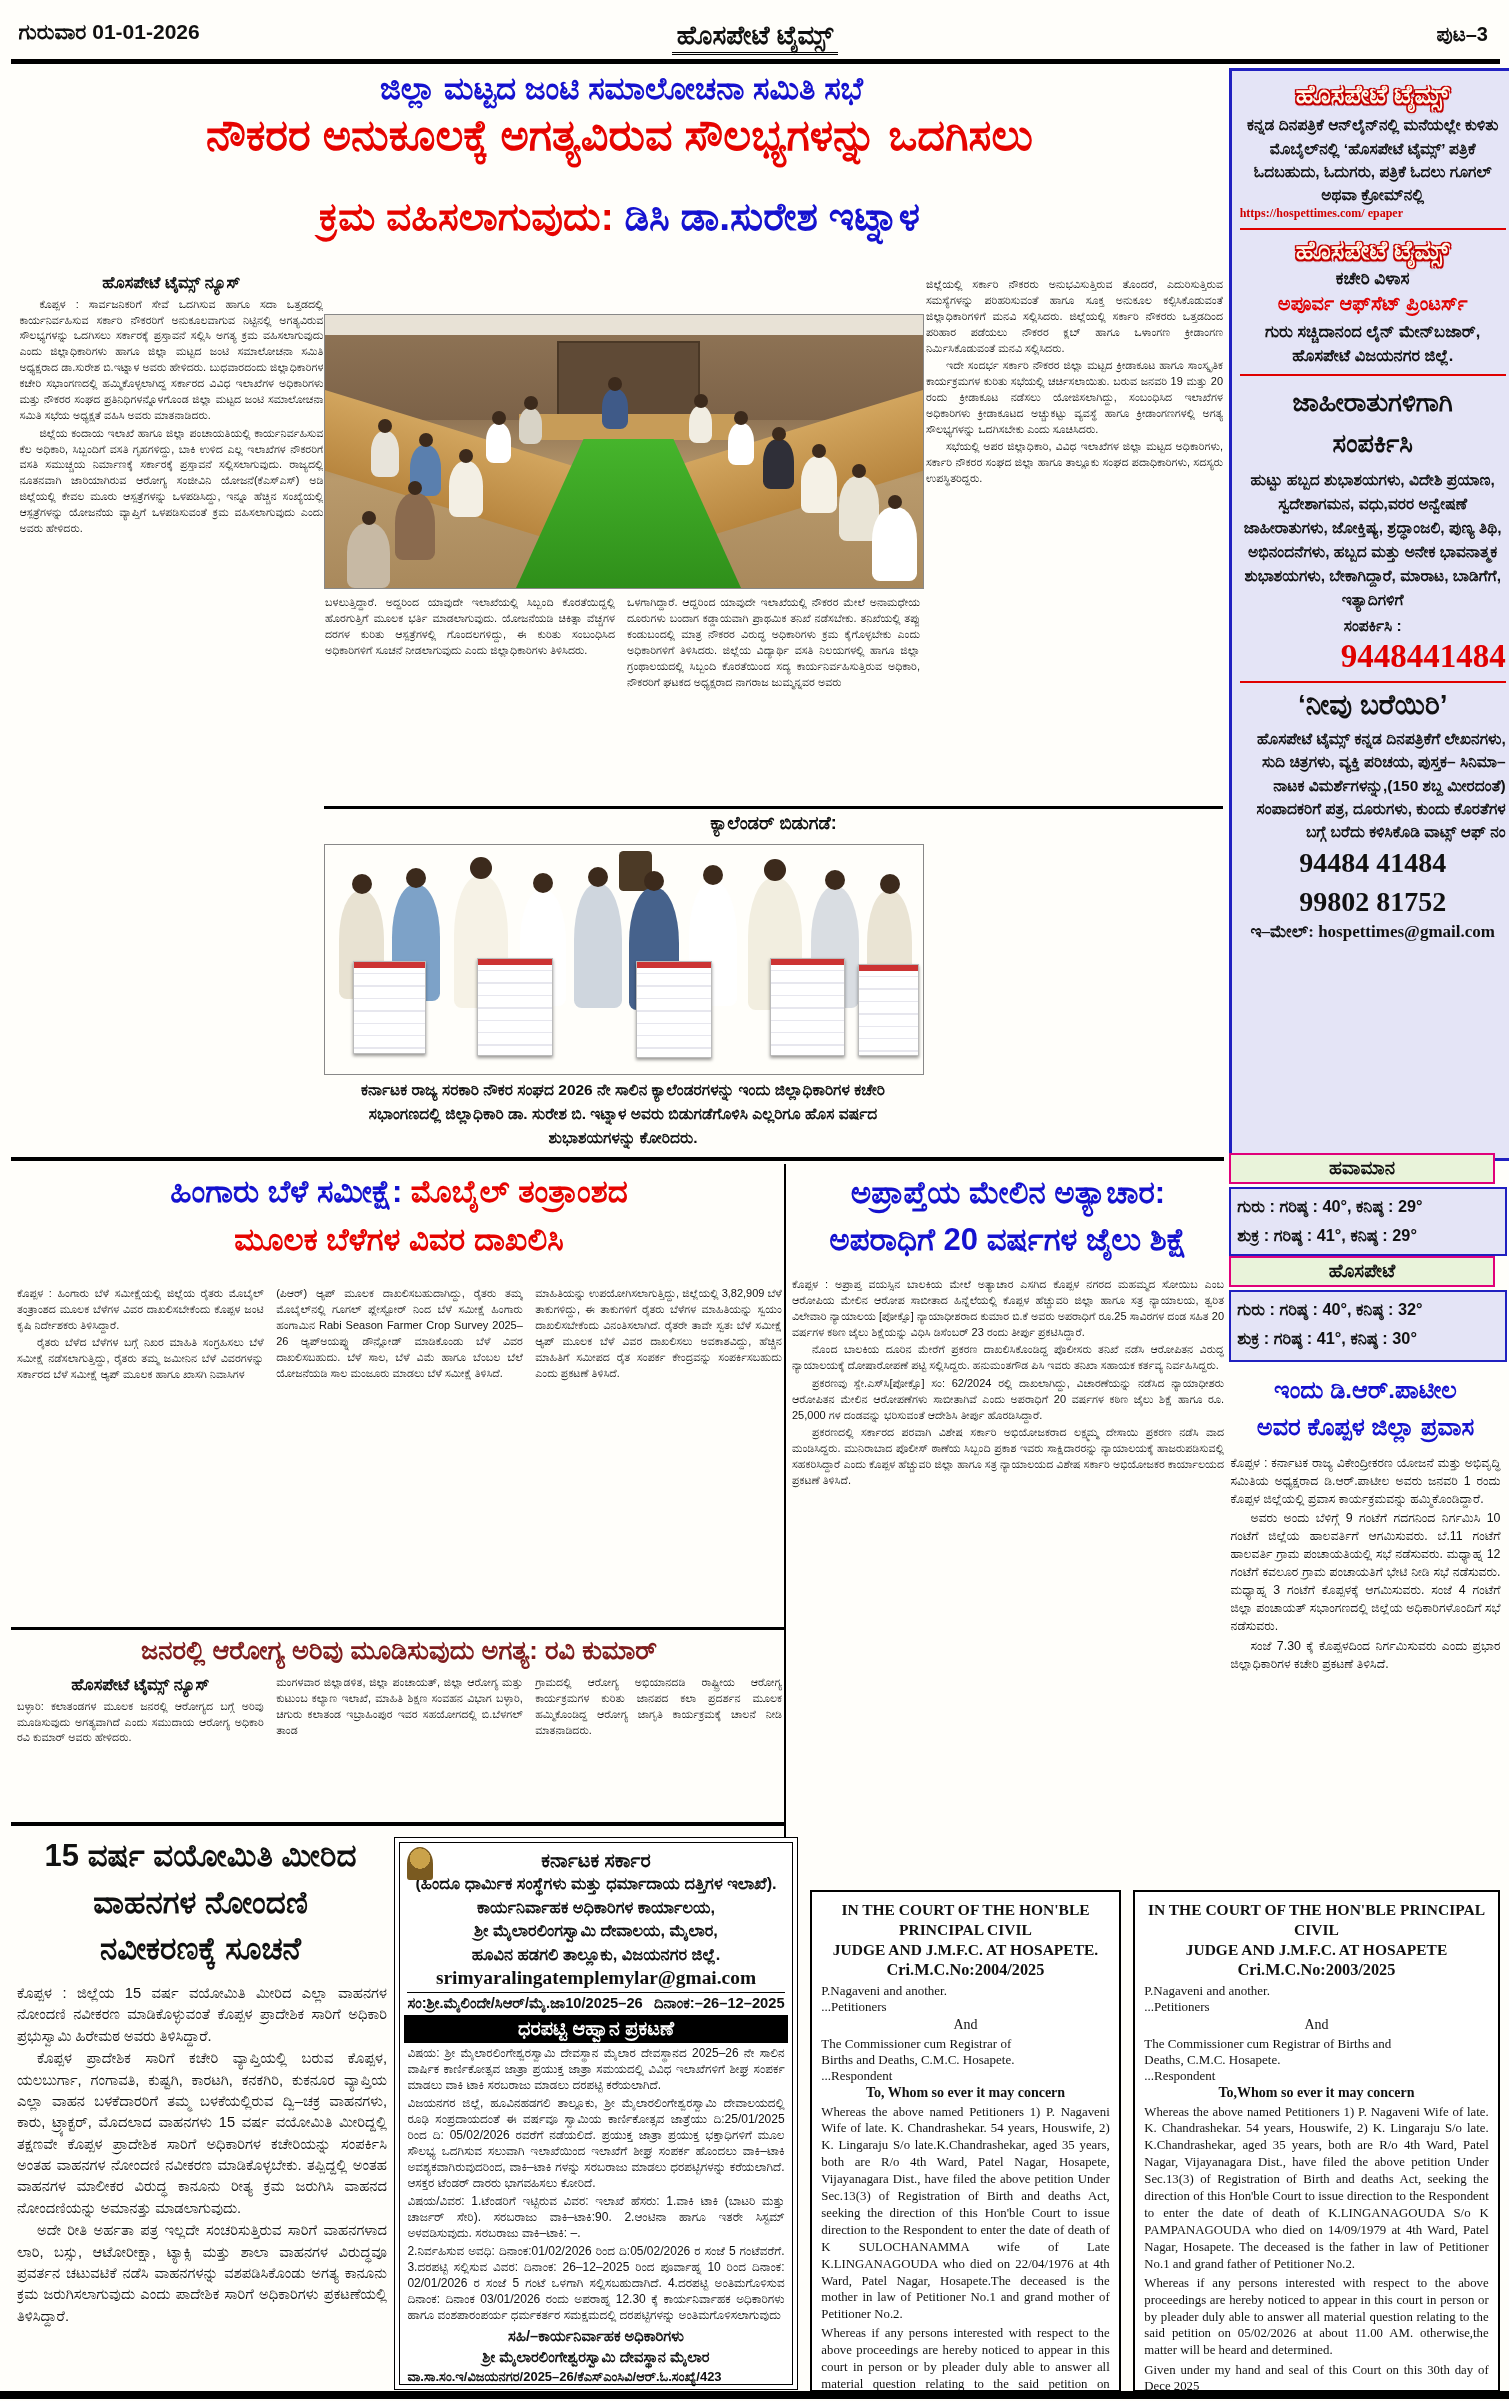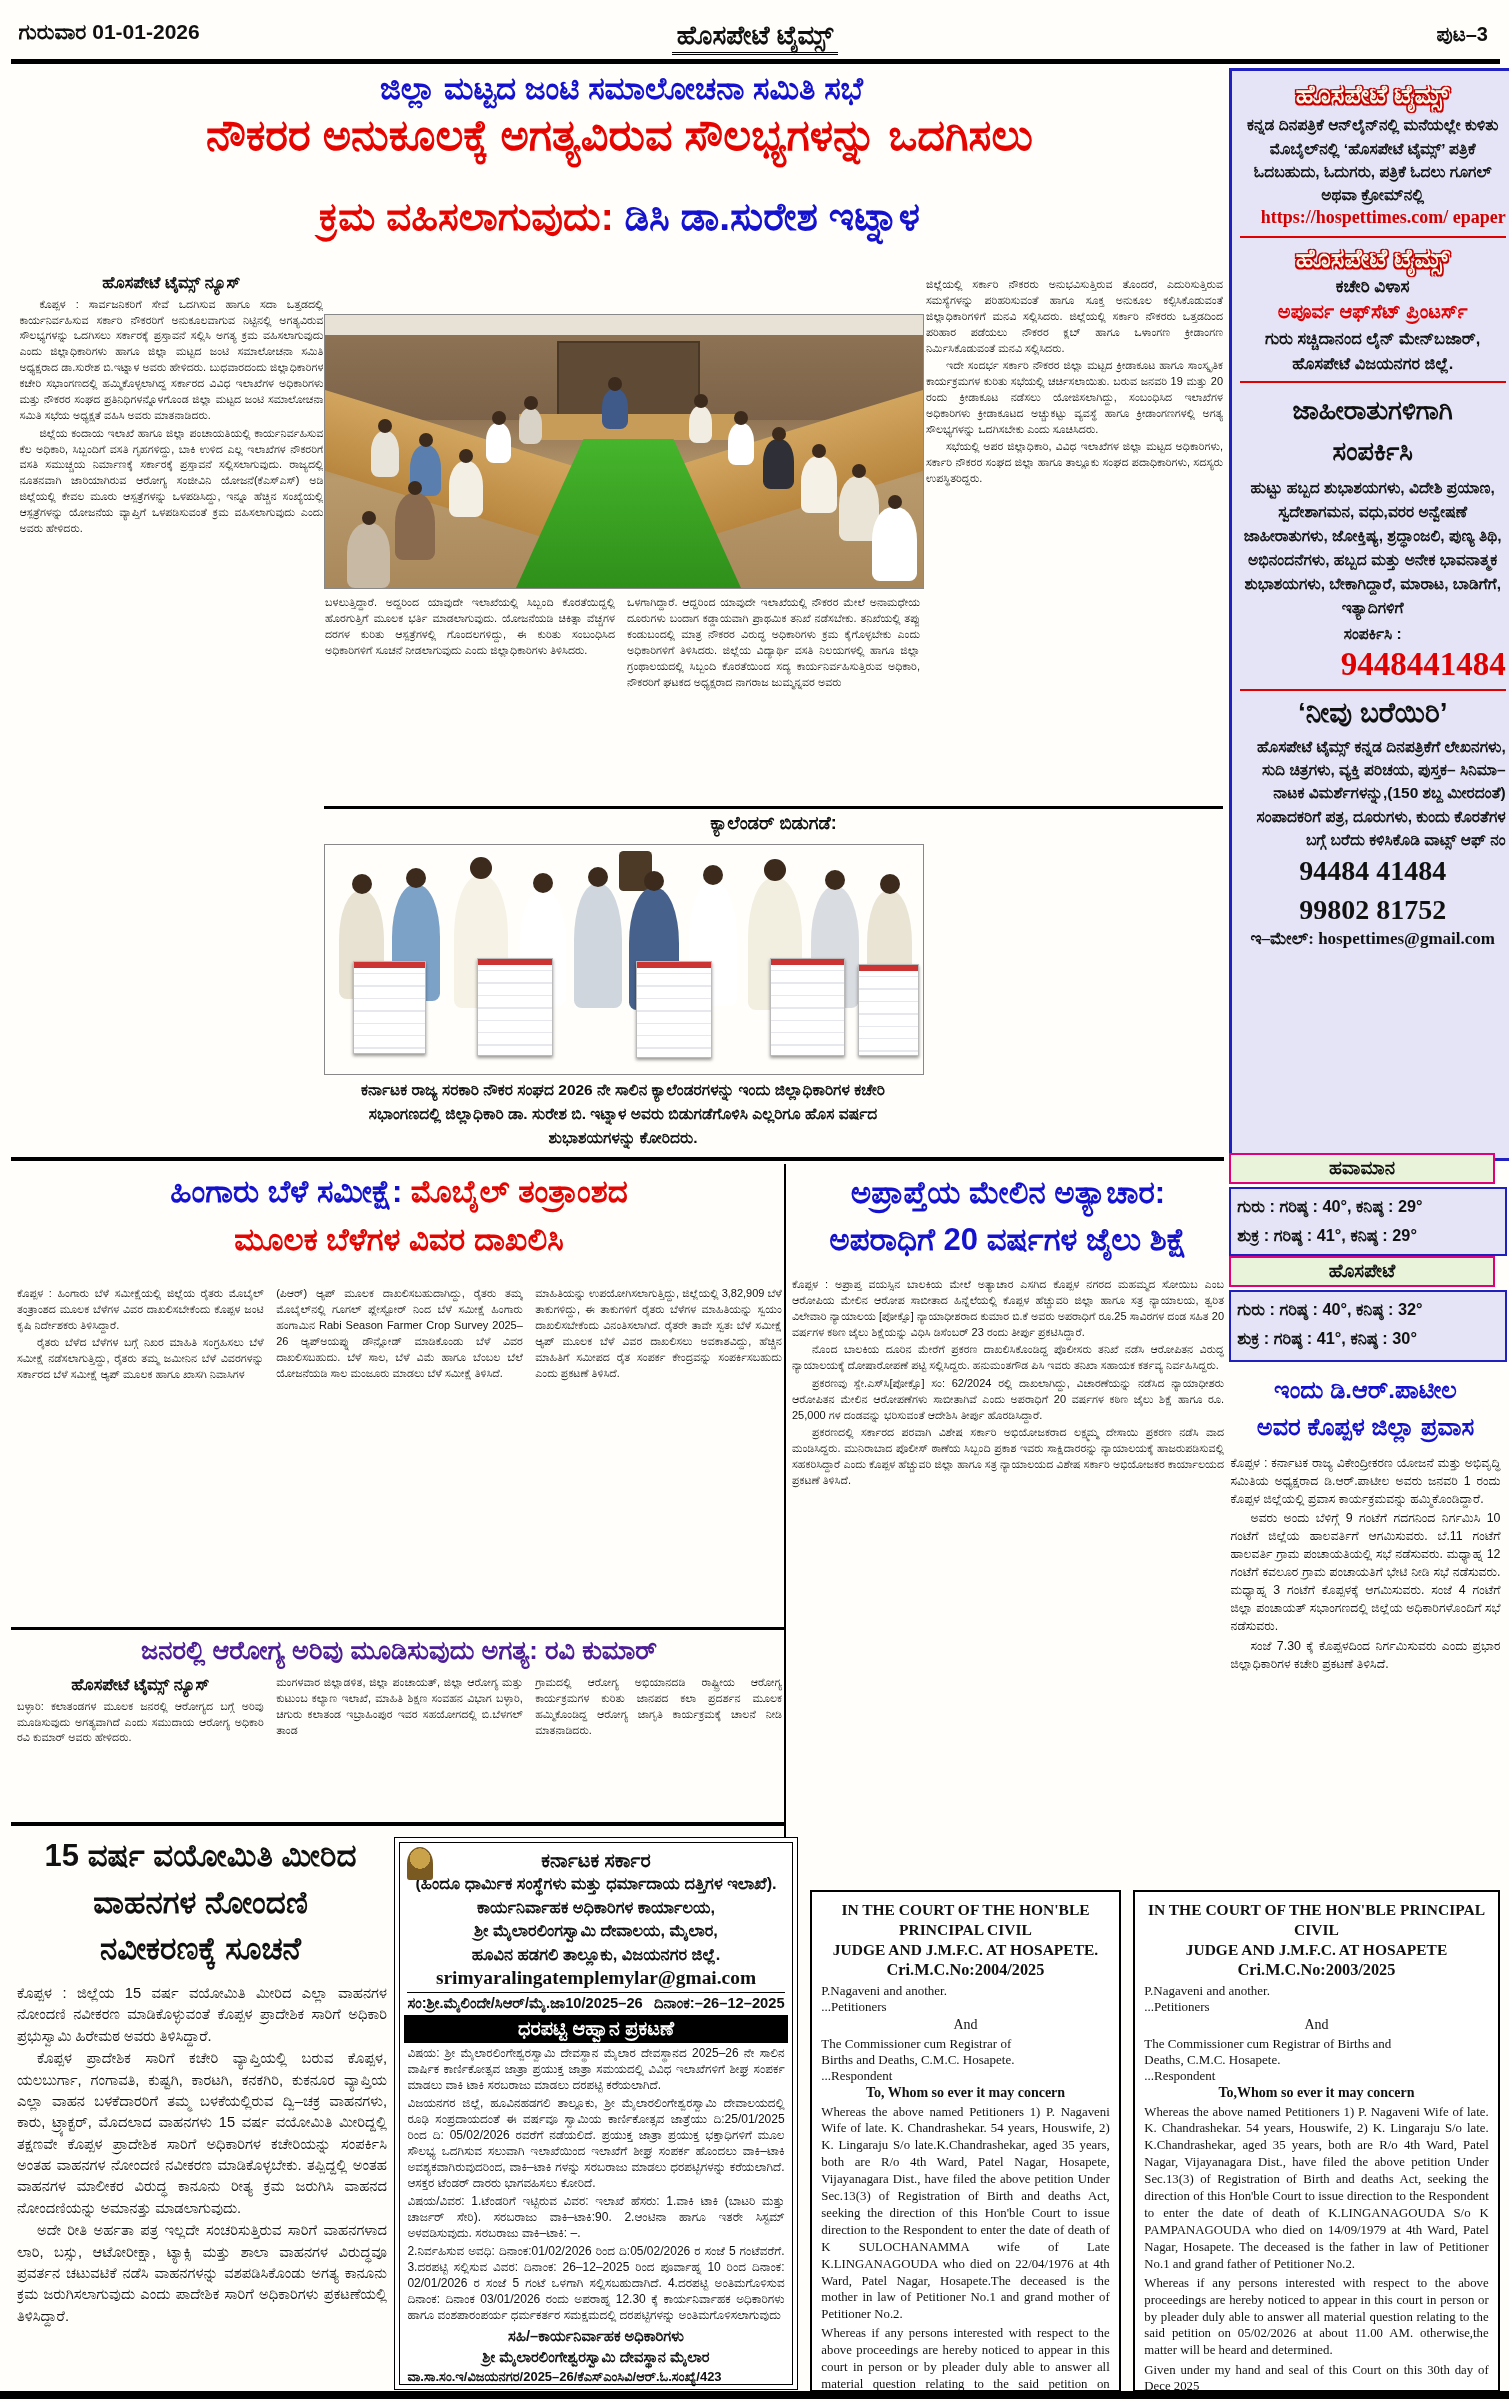--- a/index.html
+++ b/index.html
@@ -39,42 +39,42 @@
   .cal{position:absolute;background:repeating-linear-gradient(#fff 0 11px,#e7e7ee 11px 12.4px);border:0.8px solid #bbb;box-shadow:0 1.5px 3.1px rgba(0,0,0,.4);}
   .cal::before{content:"";position:absolute;left:0;top:0;width:100%;height:6.2px;background:#c33;}
   .cap{left:324px;top:1078px;width:598px;text-align:center;font-weight:bold;font-size:15.5px;line-height:1.55;}
   .calhead{left:324px;top:813px;width:899px;text-align:center;font-weight:bold;font-size:18px;}
   
   .sb{left:1229px;top:68px;width:273px;}
   .sb-box{position:absolute;left:0;top:0;width:266px;border:3.1px solid #2020c0;background:#e4e4f6;overflow:hidden;}
   .sb-logo{font-size:25.6px;font-weight:bold;text-align:center;color:#fff8e8;text-shadow:-1.5px -1.5px 0 #c40000,1.5px -1.5px 0 #c40000,-1.5px 1.5px 0 #c40000,1.5px 1.5px 0 #c40000,0 2.3px 2.3px #70000055;margin:4.6px 0 3.1px;}
   .sb-hr{border:0;border-top:2.3px solid #e00000;margin:6.2px 0;}
   .sb-promo{font-size:15.5px;font-weight:bold;text-align:center;line-height:1.5;}
-  .sb-url{font-size:18px;font-weight:bold;color:#d00000;text-align:right;font-family:"Liberation Serif",serif;line-height:1.3;}
+  .sb-url{font-size:12px;font-weight:bold;color:#d00000;text-align:left;font-family:"Liberation Serif",serif;line-height:1.3;}
   .sb-office-title{font-size:17px;text-align:center;font-weight:bold;}
   .sb-printer{font-size:19.4px;text-align:center;font-weight:bold;color:#e00000;margin:3.1px 0;}
   .sb-addr{font-size:16.3px;text-align:center;font-weight:bold;line-height:1.5;}
   .sb-ads-title{font-size:25.6px;font-weight:bold;text-align:center;line-height:1.6;}
   .sb-ads-body{font-size:15.5px;font-weight:bold;text-align:center;line-height:1.55;margin-top:4.6px;}
   .sb-contact{font-size:15.5px;font-weight:bold;text-align:center;margin-top:4.6px;}
   .sb-phone-big{font-size:33px;font-weight:bold;color:#e00000;text-align:right;font-family:"Liberation Serif",serif;margin:3.1px 0;}
   .sb-write-title{font-size:28px;font-weight:bold;text-align:center;margin:1.5px 0 4.6px;}
   .sb-write-body{font-size:15.5px;font-weight:bold;text-align:right;line-height:1.5;}
   .sb-phone2{font-size:28px;font-weight:bold;text-align:center;font-family:"Liberation Serif",serif;line-height:1.4;}
   .sb-email{font-size:17px;font-weight:bold;text-align:center;font-family:"Liberation Serif",serif;}
   .w-head{position:absolute;left:0;width:262px;border:2.3px solid #e0007a;background:#e9f3da;text-align:center;font-weight:bold;font-size:18.6px;padding:2.3px 0;}
   .w-body{position:absolute;left:0;width:262px;border:2.3px solid #2020c0;background:#e4e4f6;font-weight:bold;font-size:16.3px;line-height:1.75;padding:3.1px 6.2px;}
   .tour-h{position:absolute;left:0;width:273px;text-align:center;color:#1512cf;font-weight:bold;font-size:24px;line-height:1.55;}
   .tour-b{position:absolute;left:1.5px;width:270px;font-size:12.4px;line-height:1.42;text-align:justify;overflow:hidden;}
   
   .crop-h{left:15.5px;top:1168px;width:767px;text-align:center;font-size:31px;font-weight:bold;line-height:1.55;}
   .cols3{display:flex;gap:12.4px;}
   .cols3>div{flex:1;overflow:hidden;}
   .court-h{left:792px;top:1170px;width:432px;text-align:center;font-size:31px;font-weight:bold;color:#1512cf;line-height:1.5;}
-  .health-h{left:15.5px;top:1636px;width:767px;text-align:center;font-size:25.6px;font-weight:bold;color:#4c1d95;}
+  .health-h{left:15.5px;top:1636px;width:767px;text-align:center;font-size:25.6px;font-weight:bold;color:#7f1d1d;}
   .veh-h{left:15.5px;top:1833px;width:370px;text-align:center;font-size:31px;font-weight:bold;line-height:1.5;}
   
   .govt{left:394px;top:1837px;width:404px;height:553px;border:1.5px solid #000;outline:1.5px solid #000;outline-offset:-6.2px;background:#fff;padding:11px 12.4px 4.6px;box-sizing:border-box;overflow:hidden;}
   .govt .gh{ text-align:center;font-weight:bold;font-size:19.4px;}
   .govt .gl{ text-align:center;font-weight:bold;font-size:16.3px;line-height:1.45;}
   .govt .gmail{text-align:center;font-weight:bold;font-size:19.4px;font-family:"Liberation Serif",serif;}
   .govt .gref{display:flex;justify-content:space-between;font-weight:bold;font-size:14.7px;border-top:1.5px solid #000;margin-top:3.1px;padding-top:2.3px;}
   .govt .gband{background:#000;color:#fff;text-align:center;font-weight:bold;font-size:19.4px;padding:2.3px 0;margin:3.1px -3.1px;}
   .govt p{font-size:12px;line-height:1.33;text-align:justify;margin:2.3px 0;}
   .emblem{position:absolute;left:12.4px;top:9.3px;width:26px;height:33px;background:radial-gradient(circle at 50% 35%,#caa24a 0 40%,#7a5a20 41% 100%);border-radius:50% 50% 10% 10%;}

